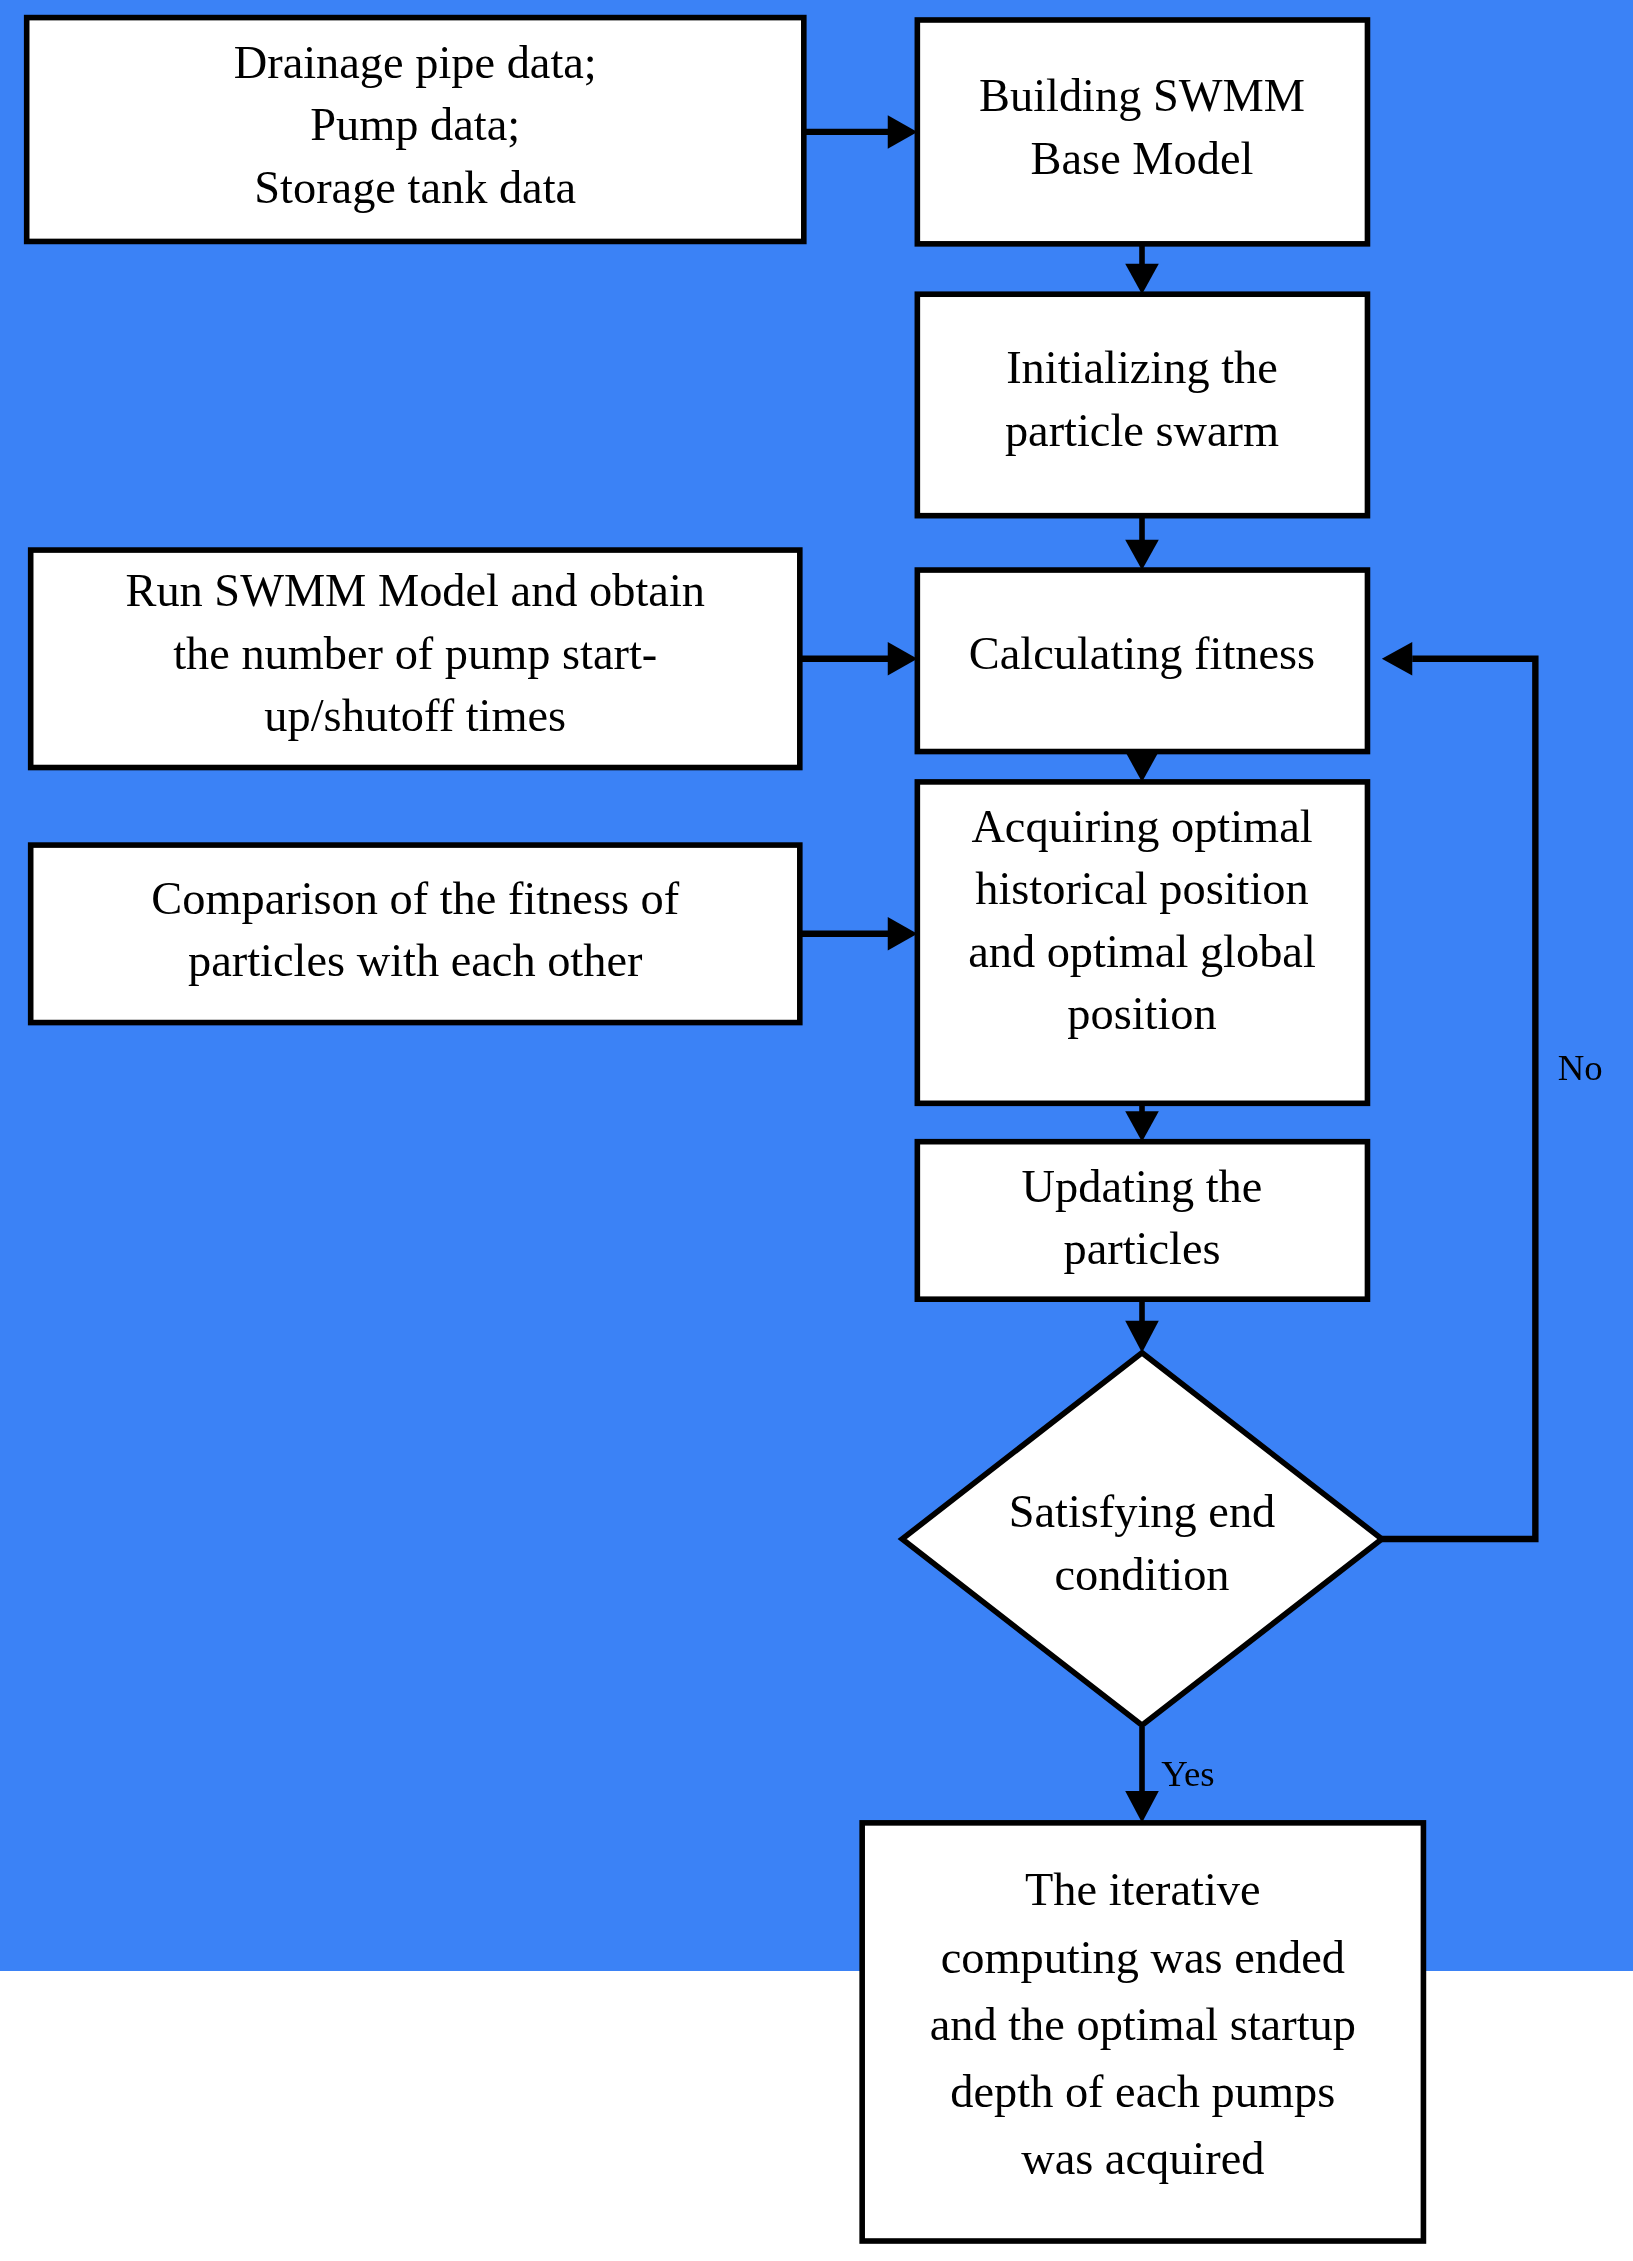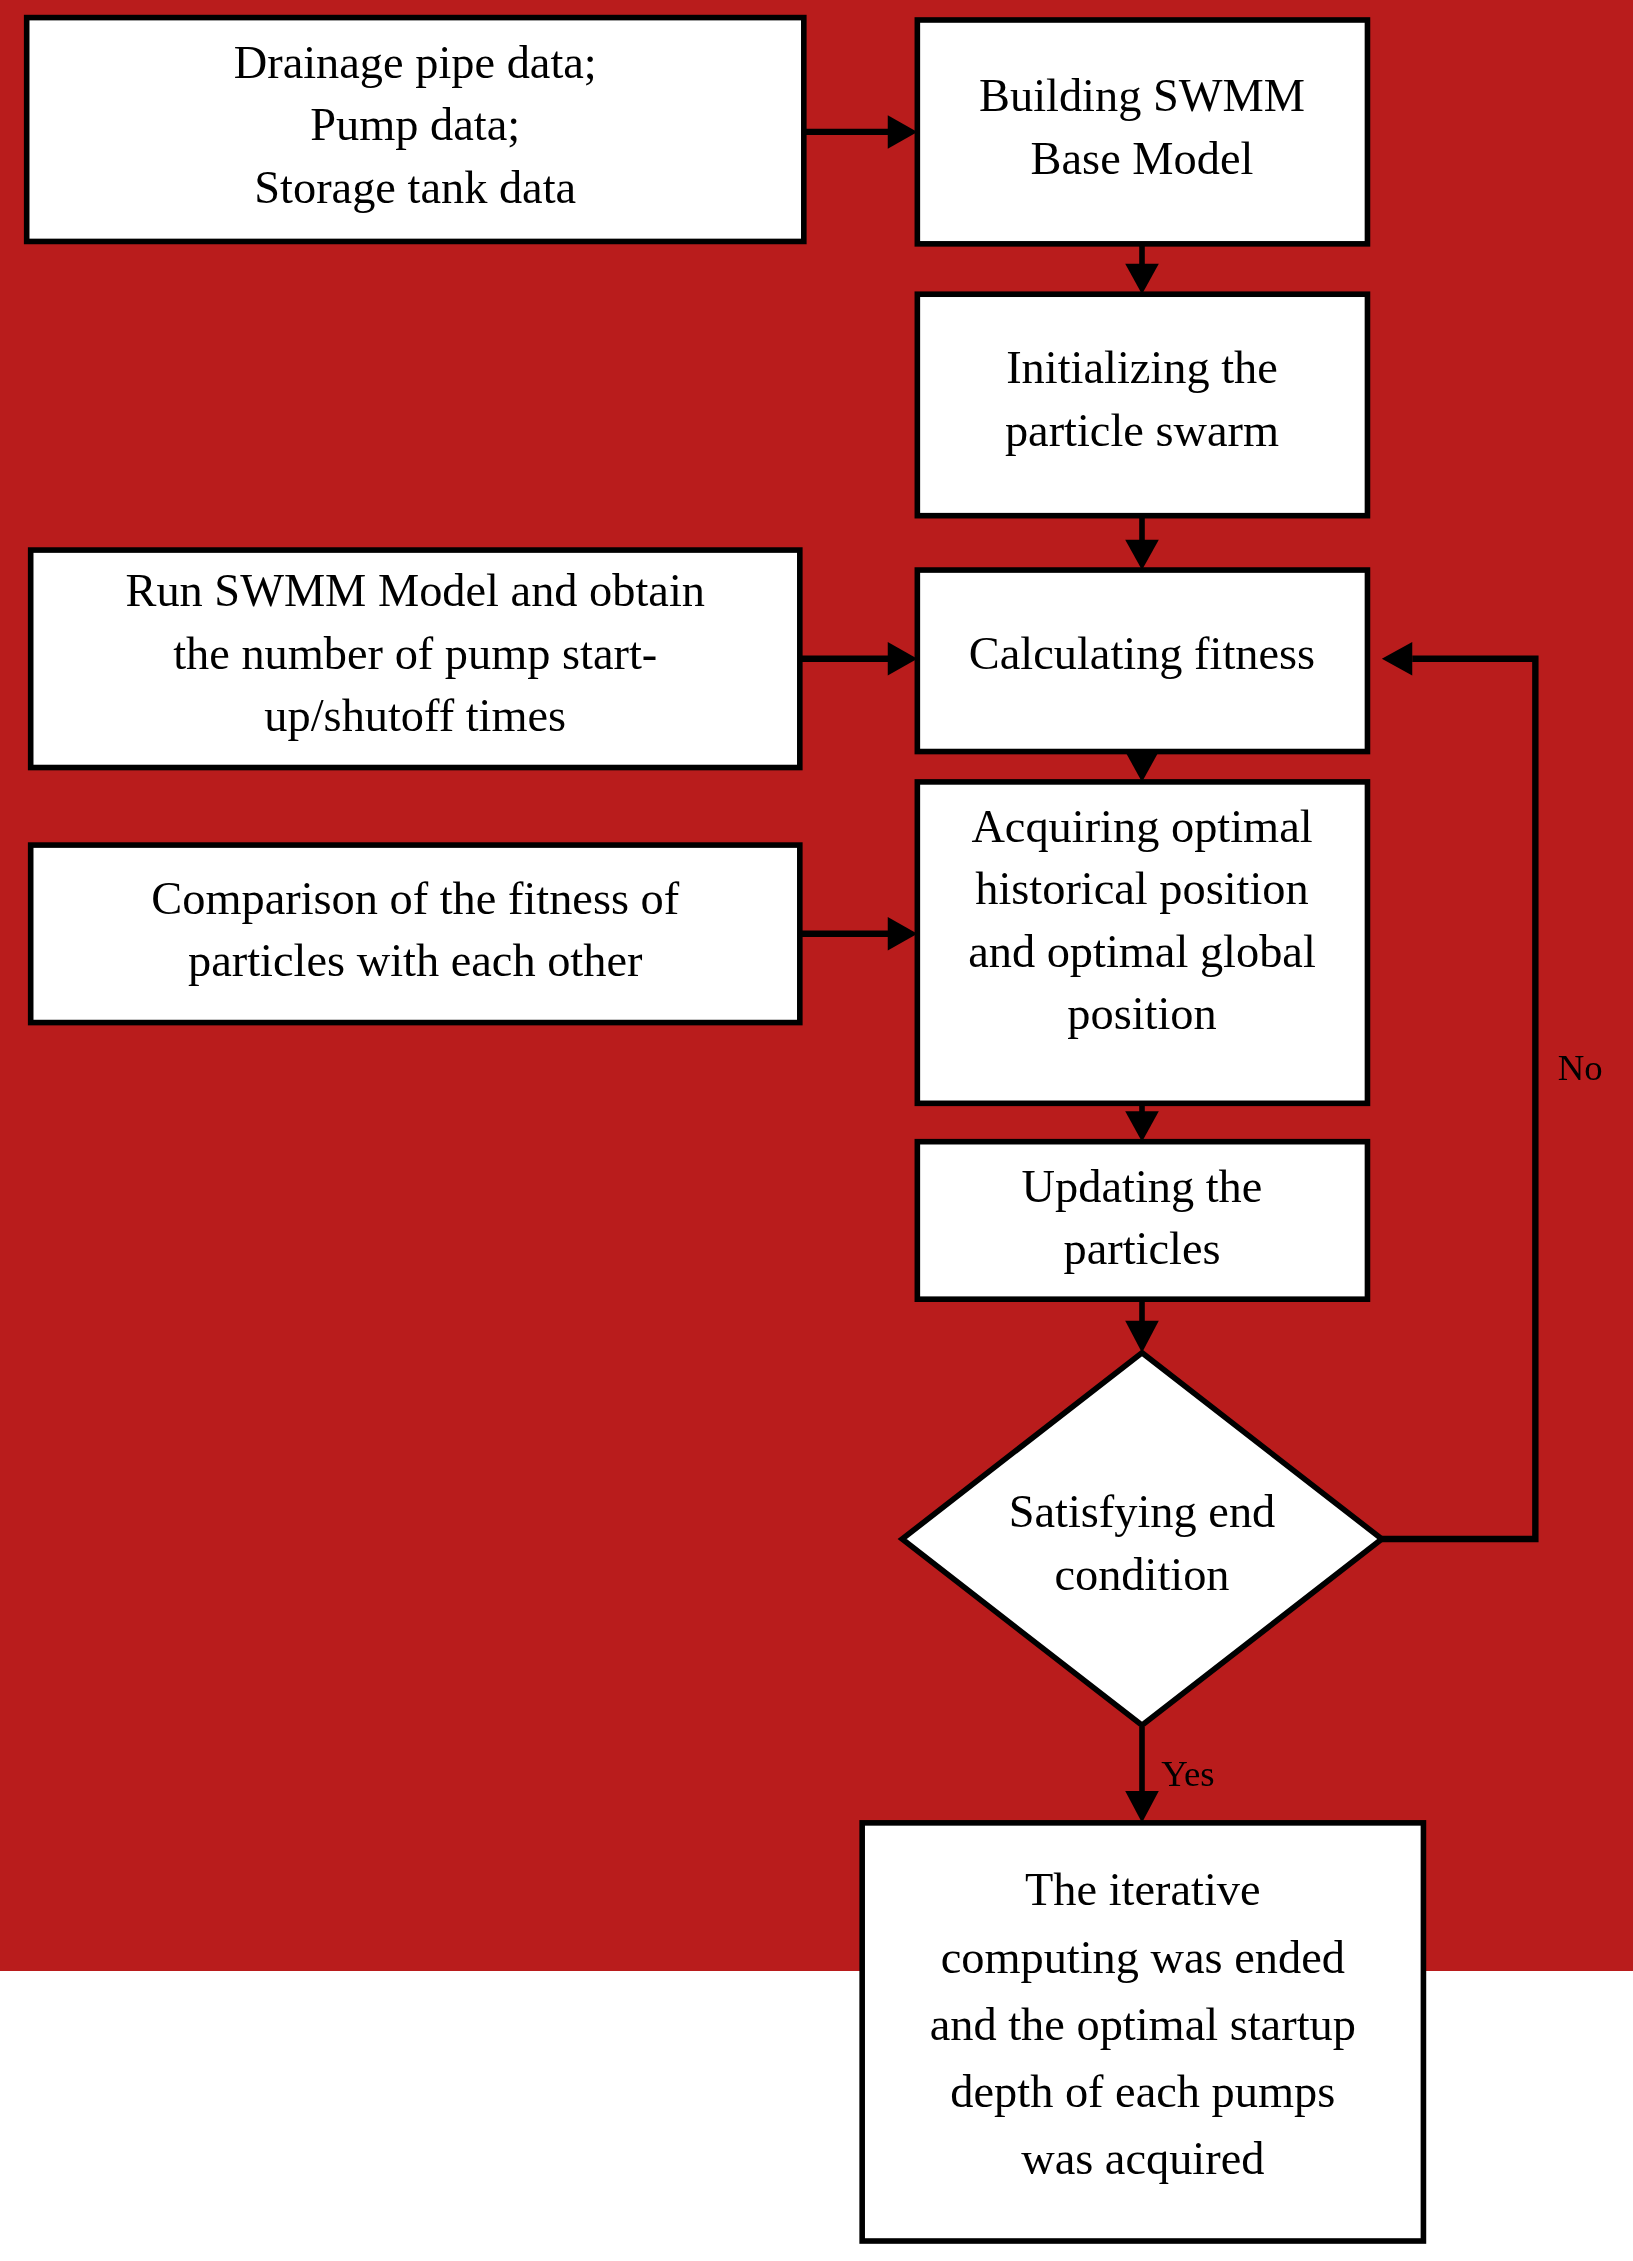--- a/index.html
+++ b/index.html
@@ -11,21 +11,21 @@
   body {
     width: 1634px;
     height: 2261px;
     font-family: "Liberation Serif", "DejaVu Serif", serif;
     overflow: hidden;
   }
   #flow-root {
     position: relative;
     width: 1634px;
     height: 1971px;
-    background: #b91c1c;
+    background: #3b82f6;
     text-align: right;
   }
   svg#flow-svg {
     position: absolute;
     top: 0;
     left: 0;
     width: 1634px;
     height: 2261px;
     display: block;
   }

